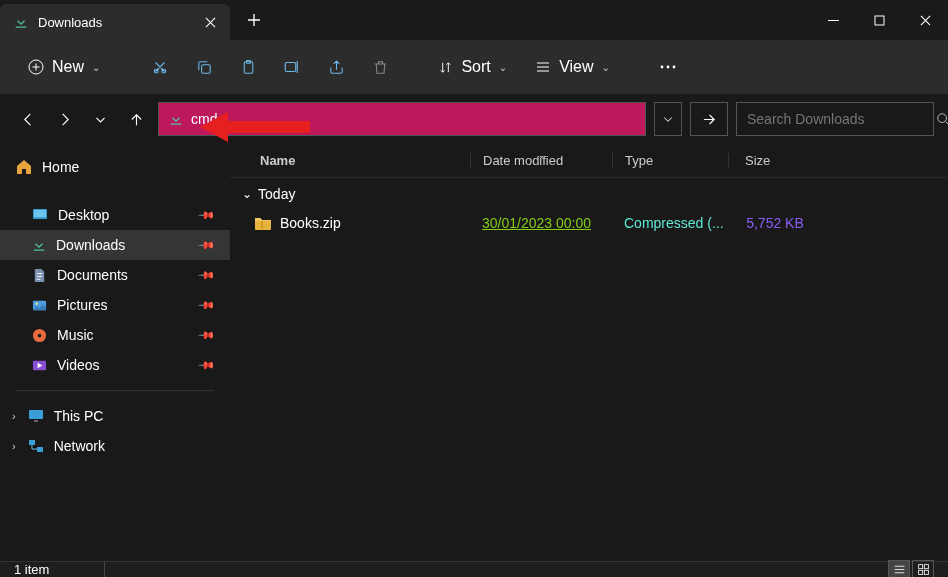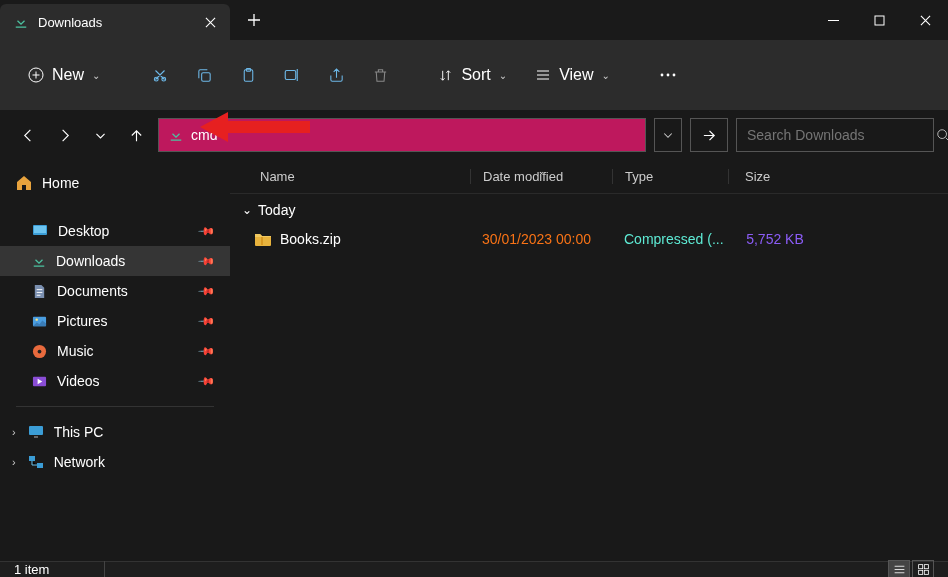--- a/index.html
+++ b/index.html
@@ -10,21 +10,21 @@
     .tab { display: flex; align-items: center; background: #2c2c2c; padding: 0 14px; gap: 10px; min-width: 230px; border-radius: 6px 6px 0 0; margin-top: 4px; }
     .tab-icon { color: #4cc2a0; }
     .tab-title { font-size: 13px; flex: 1; }
     .tab-close { color: #fff; display: flex; align-items: center; cursor: pointer; }
     .add-tab { display: flex; align-items: center; padding: 0 18px; color: #fff; cursor: pointer; }
     .spacer { flex: 1; }
     .win-controls { display: flex; }
     .win-btn { width: 46px; display: flex; align-items: center; justify-content: center; color: #fff; cursor: pointer; }
     
     
-    .toolbar { height: 70px; background: #2c2c2c; display: flex; align-items: center; padding: 0 16px; gap: 8px; }
+    .toolbar { height: 54px; background: #2c2c2c; display: flex; align-items: center; padding: 0 16px; gap: 8px; }
     .new-btn { display: flex; align-items: center; gap: 8px; padding: 6px 12px; border-radius: 4px; cursor: pointer; color: #fff; }
     .tb-sep { width: 14px; }
     .tb-icon { width: 36px; height: 36px; display: flex; align-items: center; justify-content: center; color: #6db8e8; cursor: pointer; border-radius: 4px; }
     .tb-icon.muted { color: #888; }
     .tb-text-btn { display: flex; align-items: center; gap: 8px; padding: 6px 10px; color: #fff; cursor: pointer; border-radius: 4px; }
     .chevron-sm { font-size: 10px; color: #ccc; }
     
     
     .addr-row { height: 50px; background: #191919; display: flex; align-items: center; padding: 9px 14px; gap: 8px; }
     .nav-btn { width: 28px; height: 28px; display: flex; align-items: center; justify-content: center; color: #fff; cursor: pointer; border-radius: 4px; }
@@ -45,29 +45,29 @@
     .side-item.active { background: #353535; }
     .side-item.nested { padding-left: 32px; }
     .side-item.expandable { padding-left: 12px; }
     .pin { margin-left: auto; color: #777; font-size: 11px; transform: rotate(45deg); }
     .side-divider { height: 1px; background: #333; margin: 10px 16px; }
     .expand-chev { color: #ccc; font-size: 11px; margin-right: 2px; }
     
     
     .files { flex: 1; background: #191919; position: relative; }
     .headers { display: flex; height: 34px; align-items: center; font-size: 13px; color: #ccc; border-bottom: 1px solid #2a2a2a; }
-    .hdr-name { width: 240px; padding-left: 30px; }
+    .hdr-name { width: 240px; padding-left: 30px; font-weight: bold; }
     .hdr-mod { width: 142px; border-left: 1px solid #333; padding-left: 12px; position: relative; }
     .hdr-type { width: 116px; border-left: 1px solid #333; padding-left: 12px; }
     .hdr-size { width: 100px; border-left: 1px solid #333; padding-left: 16px; }
     .sort-ind { position: absolute; top: -3px; left: 50%; transform: translateX(-50%); font-size: 9px; color: #ccc; }
     .group-row { display: flex; align-items: center; gap: 6px; padding: 8px 12px; font-size: 14px; cursor: pointer; }
     .file-row { display: flex; align-items: center; font-size: 14px; padding: 5px 0; cursor: pointer; }
     .fr-name { width: 240px; padding-left: 24px; display: flex; align-items: center; gap: 8px; }
-    .fr-mod { width: 142px; padding-left: 12px; color: #f97316; }
+    .fr-mod { width: 142px; padding-left: 12px; color: #84cc16; text-decoration: underline; }
     .fr-type { width: 116px; padding-left: 12px; color: #5eead4; white-space: nowrap; overflow: hidden; }
     .fr-size { width: 100px; padding-left: 12px; color: #8b5cf6; text-align: center; padding-right: 18px; }
     
     
     .status { position: absolute; bottom: 0; left: 0; right: 0; height: 16px; background: #1e1e1e; display: flex; align-items: center; padding: 0 14px; font-size: 13px; border-top: 1px solid #333; }
     .status-text { flex: 1; }
     .status-divider { width: 1px; height: 18px; background: #444; margin-left: 46px; }
     .view-btns { display: flex; gap: 2px; }
     .view-btn { width: 22px; height: 20px; display: flex; align-items: center; justify-content: center; cursor: pointer; border: 1px solid #555; }
     .view-btn.active { background: #444; }

